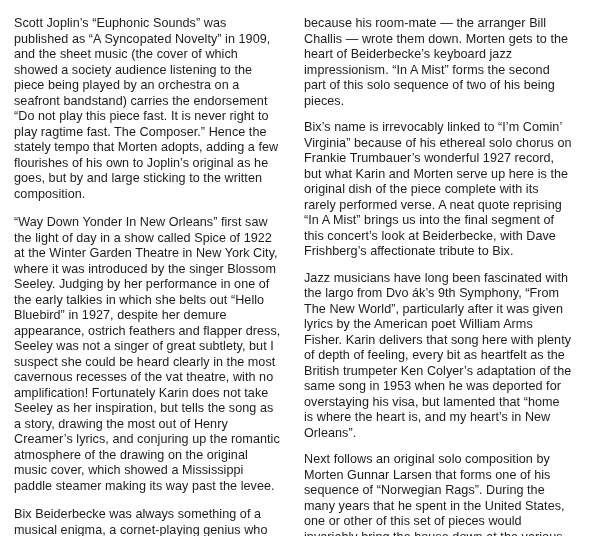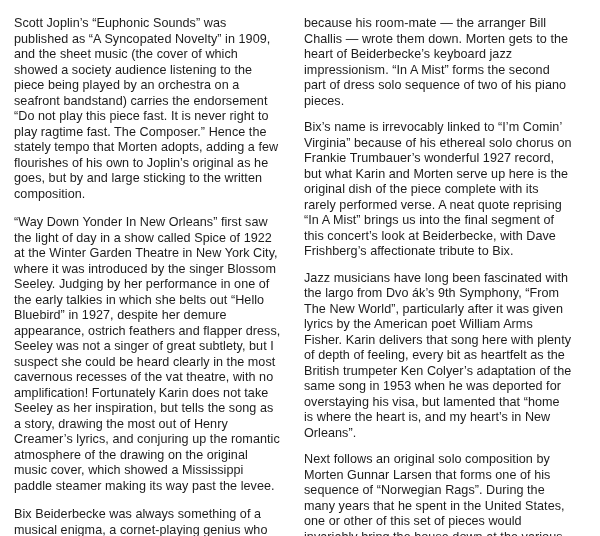--- a/index.html
+++ b/index.html
@@ -48,19 +48,19 @@
 
 <div class="page">
 
   <div class="column col-left">
     <p>Scott Joplin’s “Euphonic Sounds” was published as “A Syncopated Novelty” in 1909, and the sheet music (the cover of which showed a society audience listening to the piece being played by an orchestra on a seafront bandstand) carries the endorsement “Do not play this piece fast. It is never right to play ragtime fast. The Composer.” Hence the stately tempo that Morten adopts, adding a few flourishes of his own to Joplin’s original as he goes, but by and large sticking to the written composition.</p>
     <p>“Way Down Yonder In New Orleans” first saw the light of day in a show called Spice of 1922 at the Winter Garden Theatre in New York City, where it was introduced by the singer Blossom Seeley. Judging by her performance in one of the early talkies in which she belts out “Hello Bluebird” in 1927, despite her demure appearance, ostrich feathers and flapper dress, Seeley was not a singer of great subtlety, but I suspect she could be heard clearly in the most cavernous recesses of the vat theatre, with no amplification! Fortunately Karin does not take Seeley as her inspiration, but tells the song as a story, drawing the most out of Henry Creamer’s lyrics, and conjuring up the romantic atmosphere of the drawing on the original music cover, which showed a Mississippi paddle steamer making its way past the levee.</p>
     <p class="tight">Bix Beiderbecke was always something of a musical enigma, a cornet-playing genius who never mastered reading music, a composer whose best piano works (“In A Mist” being the exception because he actually recorded it himself) only survived</p>
   </div>
 
   <div class="column col-right">
-    <p>because his room-mate — the arranger Bill Challis — wrote them down. Morten gets to the heart of Beiderbecke’s keyboard jazz impressionism. “In A Mist” forms the second part of dress solo sequence of two of his piano pieces.</p>
+    <p>because his room-mate — the arranger Bill Challis — wrote them down. Morten gets to the heart of Beiderbecke’s keyboard jazz impressionism. “In A Mist” forms the second part of this solo sequence of two of his being pieces.</p>
     <p>Bix’s name is irrevocably linked to “I’m Comin’ Virginia” because of his ethereal solo chorus on Frankie Trumbauer’s wonderful 1927 record, but what Karin and Morten serve up here is the original dish of the piece complete with its rarely performed verse. A neat quote reprising “In A Mist” brings us into the final segment of this concert’s look at Beiderbecke, with Dave Frishberg’s affectionate tribute to Bix.</p>
     <p>Jazz musicians have long been fascinated with the largo from Dvo  ák’s 9th Symphony, “From The New World”, particularly after it was given lyrics by the American poet William Arms Fisher. Karin delivers that song here with plenty of depth of feeling, every bit as heartfelt as the British trumpeter Ken Colyer’s adaptation of the same song in 1953 when he was deported for overstaying his visa, but lamented that “home is where the heart is, and my heart’s in New Orleans”.</p>
     <p class="tight">Next follows an original solo composition by Morten Gunnar Larsen that forms one of his sequence of “Norwegian Rags”. During the many years that he spent in the United States, one or other of this set of pieces would invariably bring the house down at the various classic jazz and ragtime festival at which he played. The reason is clear from the virtuoso flourishes here, which prompt spontaneous applause from the crowd.</p>
   </div>
 
 </div>
 
 </body></html>

